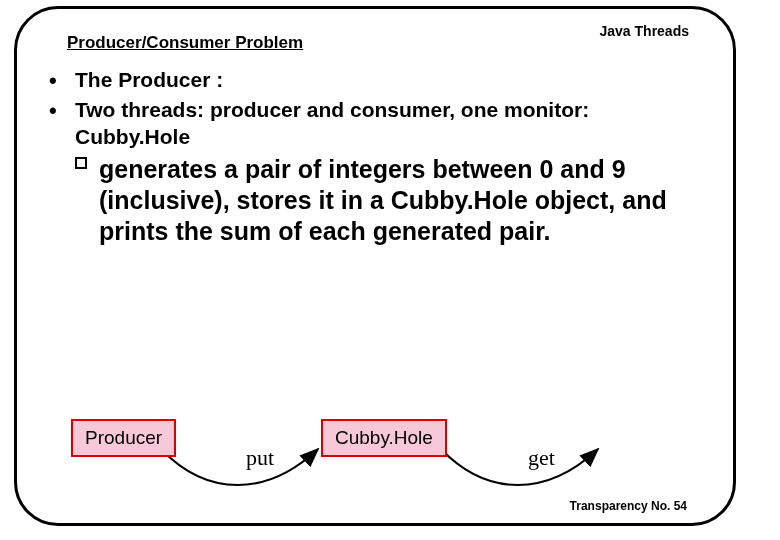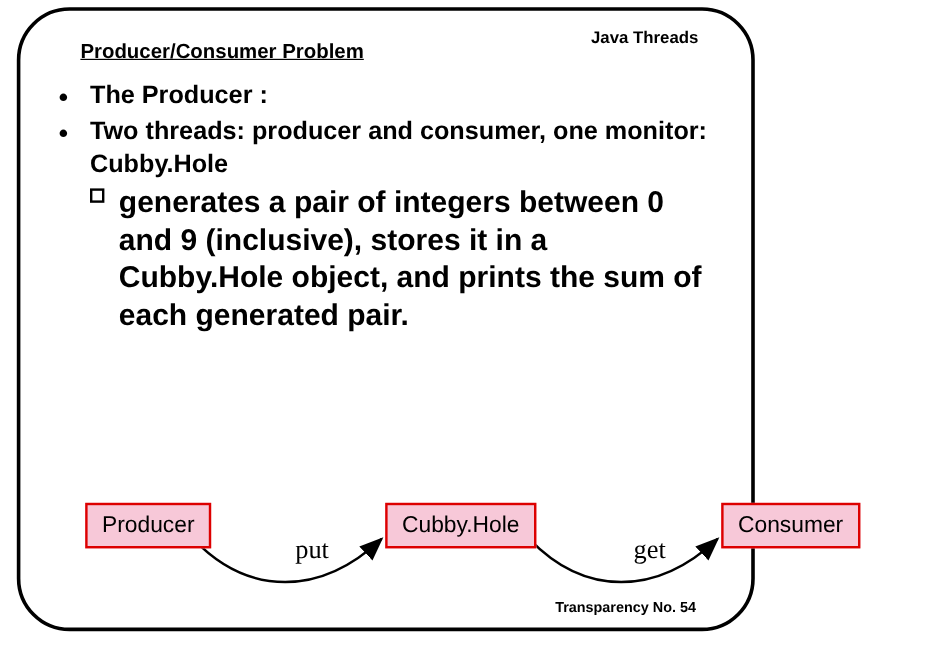--- a/index.html
+++ b/index.html
@@ -8,21 +8,21 @@
     width: 780px;
     height: 540px;
     background: #ffffff;
     font-family: Arial, Helvetica, sans-serif;
     overflow: hidden;
   }
   .slide-frame {
     position: absolute;
     left: 14px;
     top: 6px;
-    width: 615px;
+    width: 722px;
     height: 520px;
     border: 3px solid #000;
     border-radius: 44px;
     box-sizing: border-box;
     background: #fff;
   }
   .header-right {
     position: absolute;
     right: 44px;
     top: 14px;
@@ -142,17 +142,16 @@
         </marker>
       </defs>
       <path d="M 104 48 C 150 96, 210 96, 261 48" stroke="#000" stroke-width="2" fill="none" marker-end="url(#ah)"></path>
       <path d="M 384 48 C 430 96, 490 96, 541 48" stroke="#000" stroke-width="2" fill="none" marker-end="url(#ah)"></path>
     </svg>
 
     <div class="dbox" style="left:14px; top:18px;">Producer</div>
     <div class="label-ital" style="left:168px; top:44px;">put</div>
     <div class="dbox" style="left:264px; top:18px;">Cubby.Hole</div>
     <div class="label-ital" style="left:450px; top:44px;">get</div>
-    <div class="dbox" style="left:544px; top:18px;">Consumer</div>
   </div>
 
   <div class="footer">Transparency No. 54</div>
 </div>
 
 </body></html>

